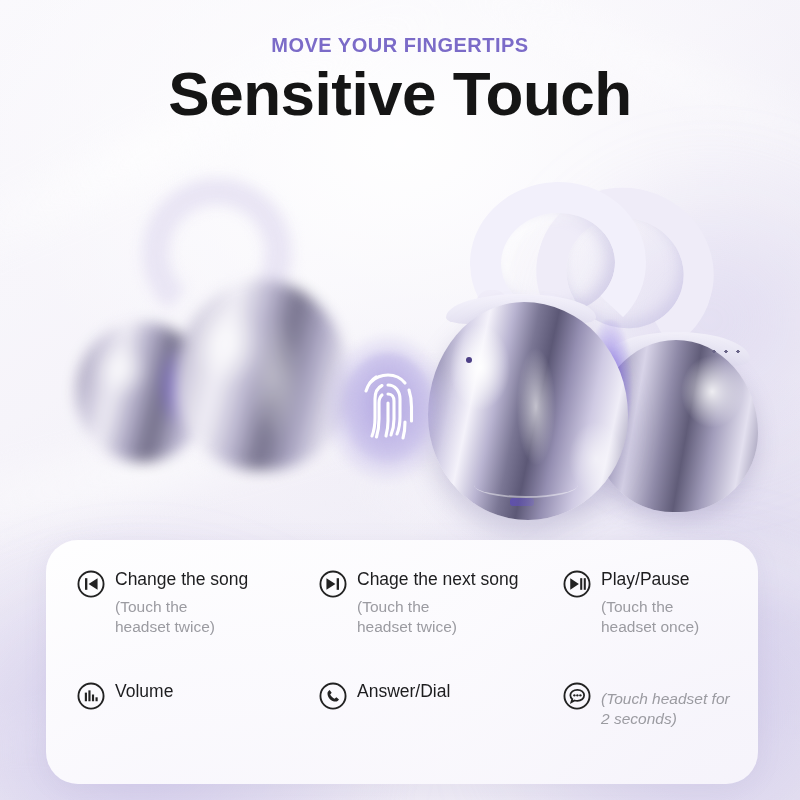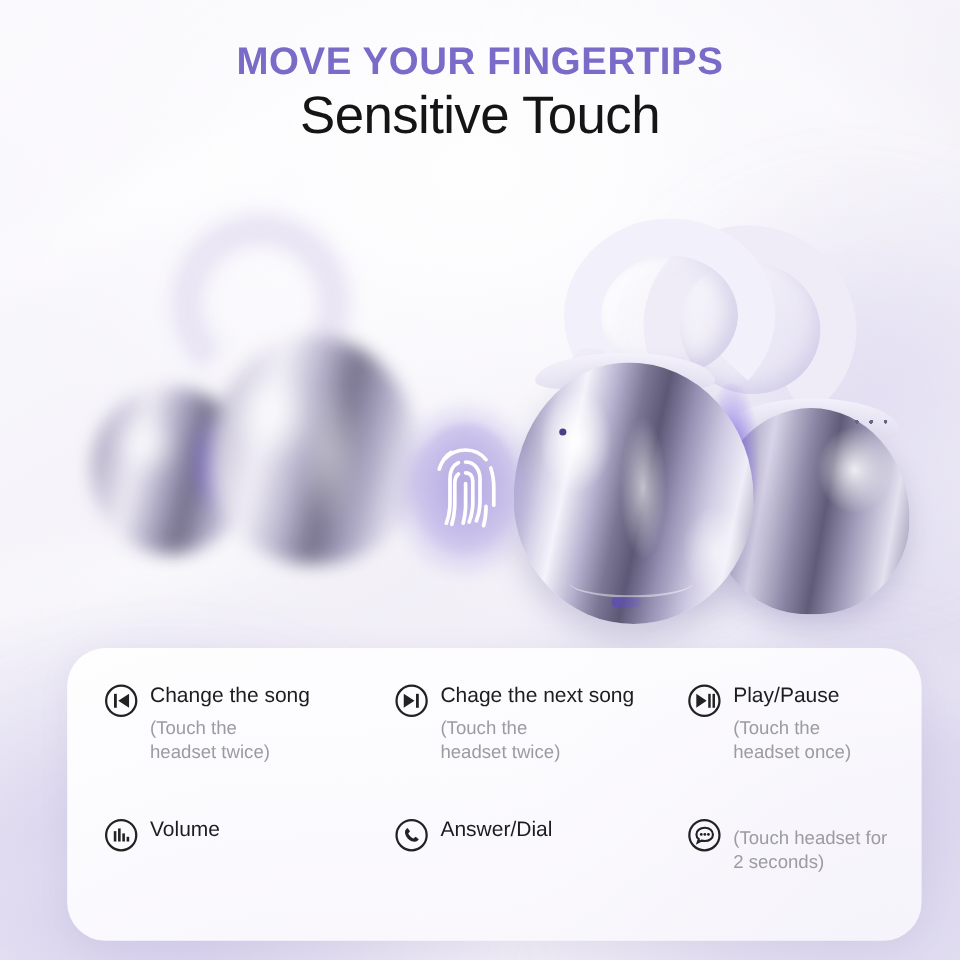--- a/index.html
+++ b/index.html
@@ -64,30 +64,30 @@
   
   .headline-block {
     position: absolute;
     top: 34px;
     left: 0;
     width: 800px;
     text-align: center;
     z-index: 9;
   }
   .eyebrow {
-    font-size: 32px;
+    font-size: 20px;
     font-weight: bold;
     letter-spacing: 0.5px;
     color: #7b6bc8;
     line-height: 1.1;
   }
   .title {
     margin-top: 4px;
-    font-size: 44px;
-    font-weight: normal;
+    font-size: 62px;
+    font-weight: bold;
     letter-spacing: -0.5px;
     color: #151515;
     line-height: 1.1;
   }
 
   
   .stage {
     position: absolute;
     inset: 0;
     z-index: 4;
@@ -284,21 +284,21 @@
   }
   .touch-indicator svg {
     position: absolute;
     left: 26px; top: 28px;
     width: 64px; height: 84px;
   }
 
   
   .feature-card {
     position: absolute;
-    left: 56px;
+    left: 46px;
     top: 540px;
     width: 712px;
     height: 244px;
     border-radius: 32px;
     background: linear-gradient(160deg, rgba(255,255,255,0.96) 0%, rgba(252,251,254,0.94) 50%, rgba(248,246,252,0.92) 100%);
     box-shadow: 0 4px 24px rgba(140,130,180,0.10);
     z-index: 8;
     padding: 28px 26px 20px 30px;
   }
 
@@ -481,21 +481,21 @@
         <span class="feature-icon">
           <svg viewBox="0 0 32 32">
             <circle cx="16" cy="16" r="13.4" fill="none" stroke="#222" stroke-width="2"></circle>
             <path d="M16.4 9.4 C20.6 9.4 23.6 12.0 23.6 15.3 C23.6 18.6 20.6 21.2 16.4 21.2 C15.3 21.2 14.3 21.05 13.4 20.8 L10.0 22.6 L11.0 19.4 C9.6 18.3 8.9 16.9 8.9 15.3 C8.9 12.0 12.2 9.4 16.4 9.4 Z" fill="none" stroke="#222" stroke-width="1.9"></path>
             <circle cx="13.2" cy="15.3" r="1.25" fill="#222"></circle>
             <circle cx="16.4" cy="15.3" r="1.25" fill="#222"></circle>
             <circle cx="19.6" cy="15.3" r="1.25" fill="#222"></circle>
           </svg>
         </span>
         <span class="feature-text">
-          <span class="feature-hint" style="display:block;white-space:pre-line;">(Touch headset for
+          <span class="feature-hint" style="display:block;white-space:pre-line;font-style:italic;">(Touch headset for
 2 seconds)</span>
         </span>
       </div>
 
     </div>
   </div>
 
 </div>
 
 </body></html>

